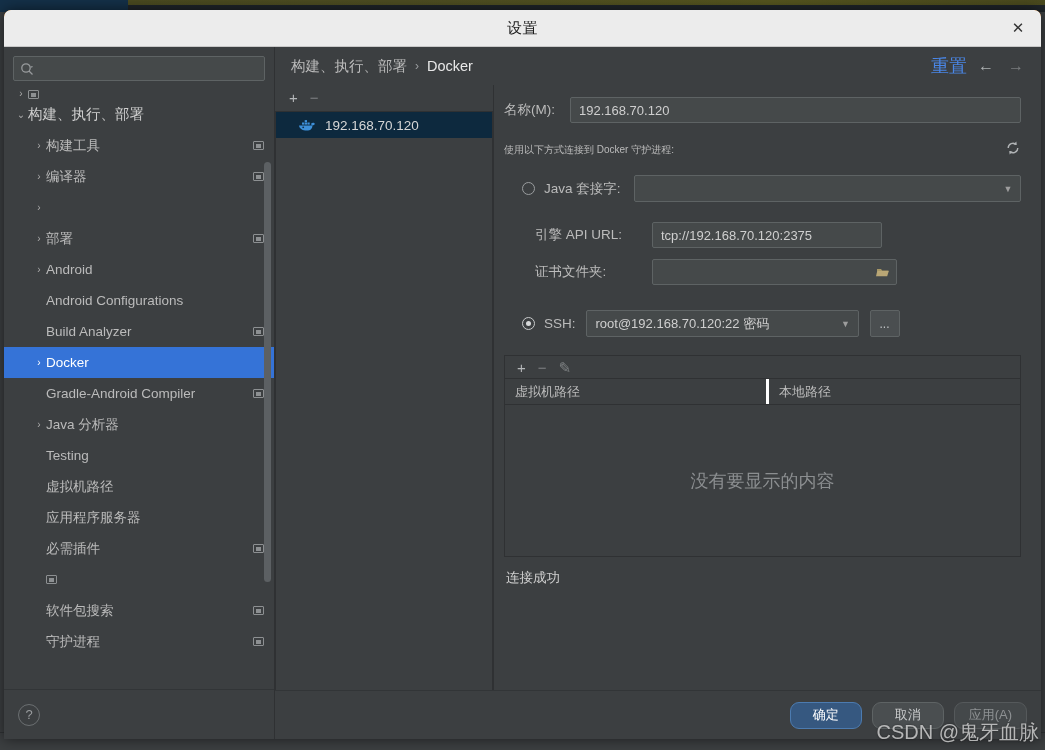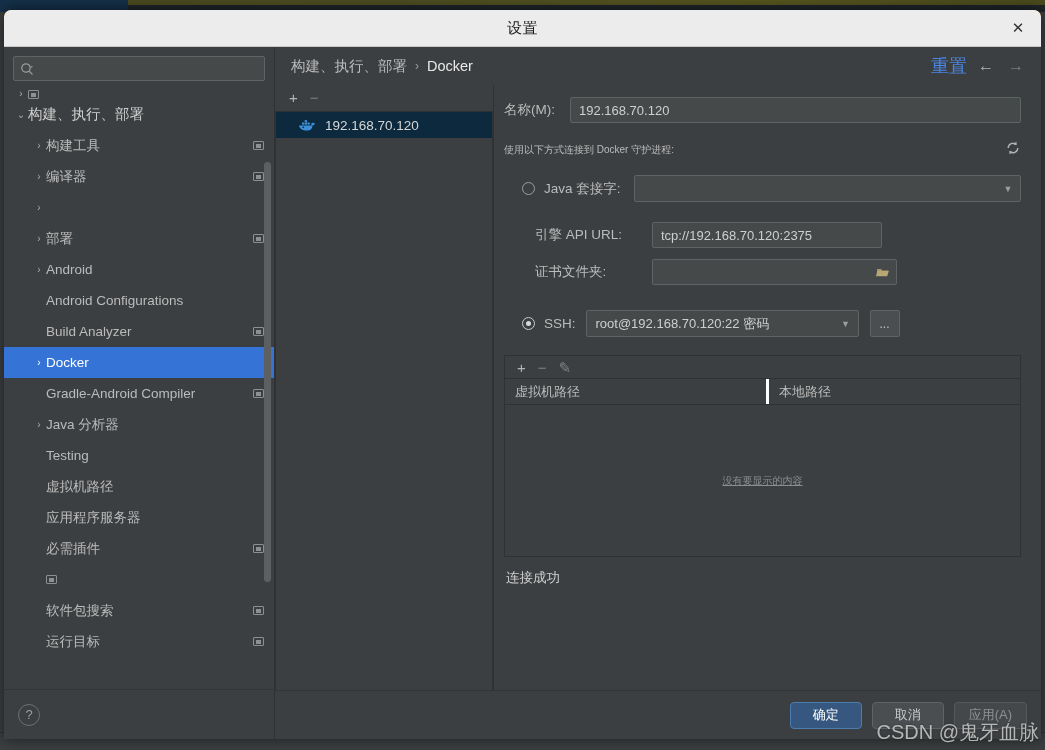--- a/index.html
+++ b/index.html
@@ -175,32 +175,32 @@
   .folder-btn { width: 22px; display: flex; align-items: center; justify-content: center; cursor: pointer; }
 
   
   .tablewrap { border: 1px solid #2f3133; background: #3c3f41; display: flex; flex-direction: column; }
   .tbar { height: 23px; display: flex; align-items: center; gap: 12px; padding-left: 12px; border-bottom: 1px solid #2f3133; }
   .thead { height: 26px; display: flex; border-bottom: 1px solid #2f3133; }
   .th { font-size: 13px; color: #bdbdbd; display: flex; align-items: center; padding-left: 10px; }
   .th.c0 { width: 264px; flex: 0 0 264px; border-right: 3px solid #ffffff; }
   .th.c1 { flex: 1; }
   .tempty { flex: 1; display: flex; align-items: center; justify-content: center;
-     color: #8b8e90; font-size: 10px; text-decoration: underline; }
+     color: #8b8e90; font-size: 18px; }
 
   .statusline { padding: 12px 0 0 2px; color: #cfcfcf; font-size: 13.5px; }
 
   
   .footer {
     height: 49px; flex: 0 0 49px; border-top: 1px solid #323537;
     display: flex; align-items: center; justify-content: flex-end;
     gap: 10px; padding-right: 14px; background: #3c3f41;
   }
   .btn {
-    min-width: 72px; height: 27px; border-radius: 4px; font-size: 13px;
+    min-width: 72px; height: 27px; border-radius: 9px; font-size: 13px;
     display: flex; align-items: center; justify-content: center;
     cursor: pointer; padding: 0 14px; font-family: inherit;
   }
   .btn.primary { background: #365880; border: 1px solid #4c7bb0; color: #ffffff; }
   .btn.normal { background: #4a4e50; border: 1px solid #5e6364; color: #c9cbcc; }
   .btn.disabled { background: #44484a; border: 1px solid #55595b; color: #8e9193; }
 
   
   .watermark {
     position: absolute; right: 6px; bottom: 4px;
@@ -318,21 +318,21 @@
               <span class="arrow"></span>
               <span class="badge"></span>
             </div>
             <div class="titem depth1">
               <span class="arrow"></span>
               <span class="lbl">软件包搜索</span>
               <span class="badge"></span>
             </div>
             <div class="titem depth1">
               <span class="arrow"></span>
-              <span class="lbl">运行目标</span>
+              <span class="lbl">守护进程</span>
               <span class="badge"></span>
             </div>
           </div>
         <div class="sb-scroll"></div>
       </div>
 
       <div class="sb-bottom">
         <div class="help-btn">?</div>
       </div>
     </div>

